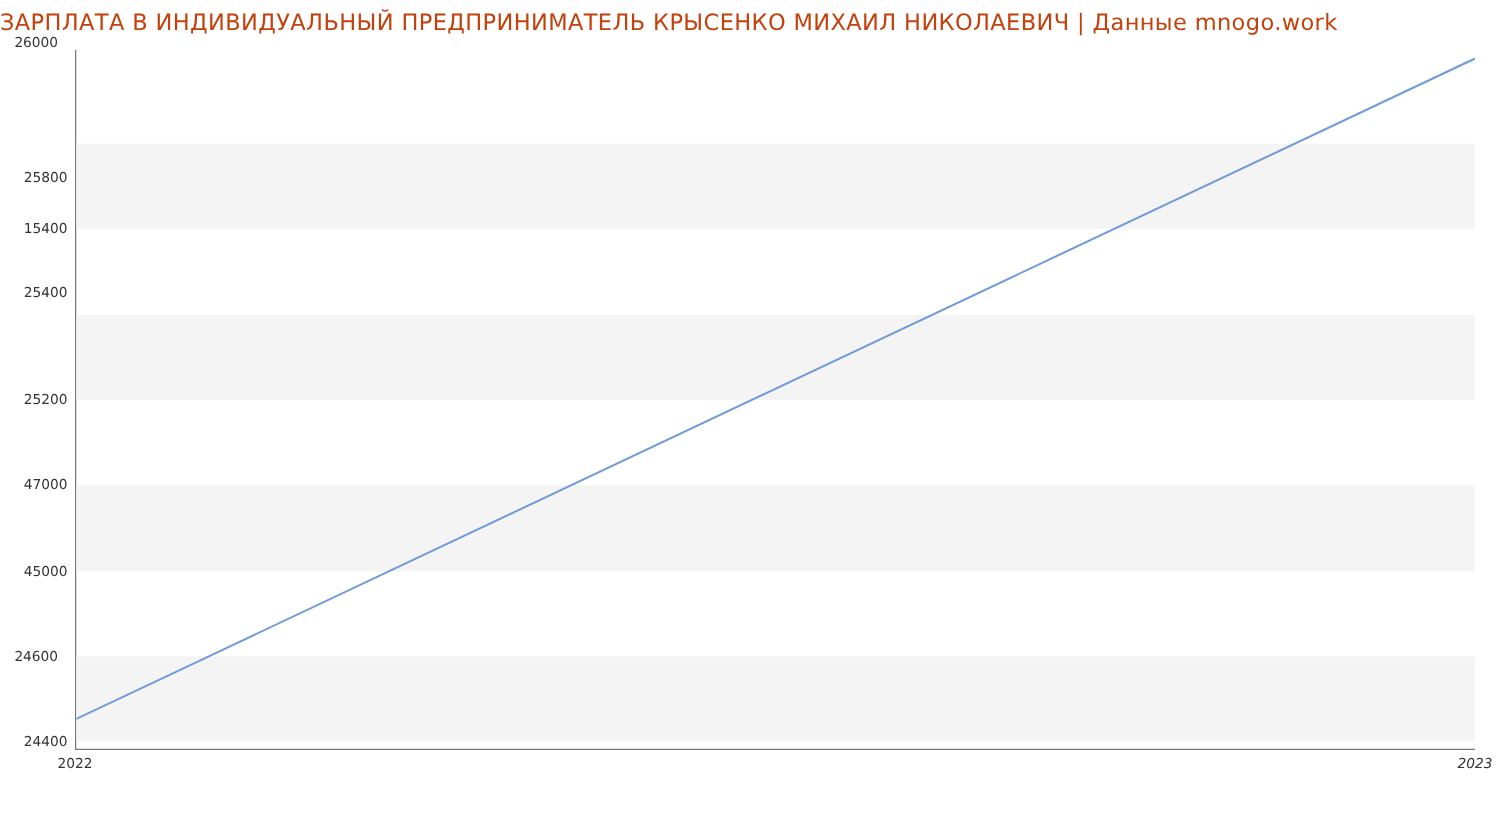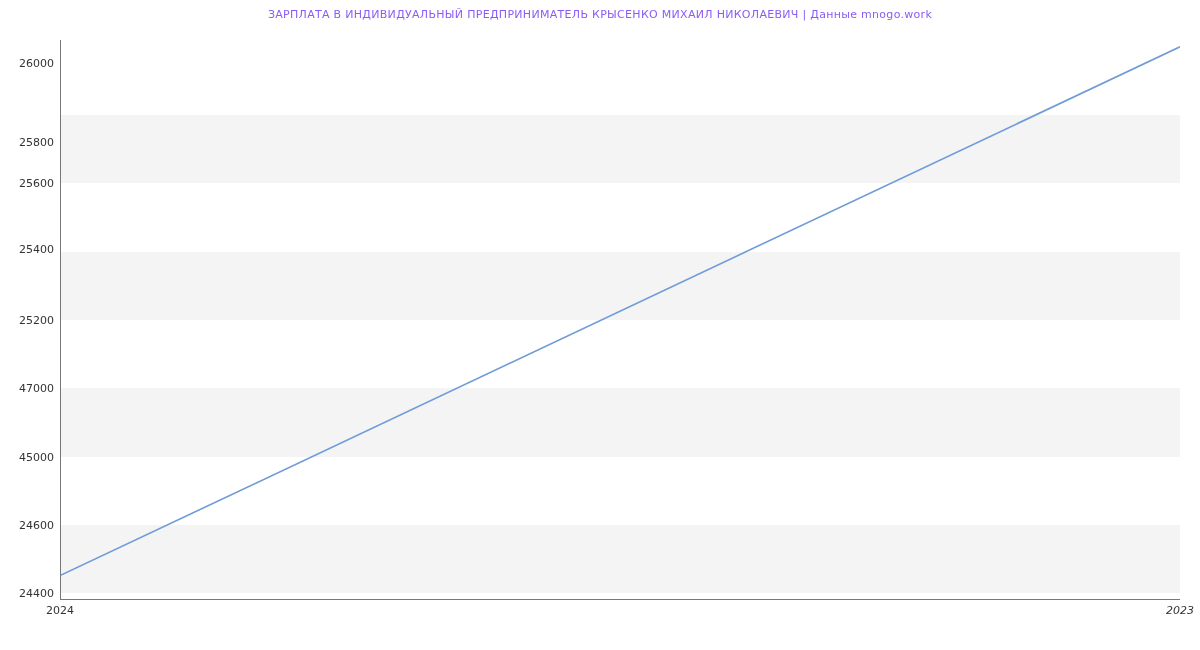--- a/index.html
+++ b/index.html
@@ -14,24 +14,23 @@
   .chart-wrap {
     position: relative;
     width: 1200px;
     height: 650px;
   }
   .title {
     position: absolute;
     top: 8px;
     left: 0;
     right: 0;
-    text-align: center;
-    font-size: 11px;
+    font-size: 18px;
     letter-spacing: 0.3px;
-    color: #8b5cf6;
+    color: #c2410c;
   }
   .plot {
     position: absolute;
     left: 60px;
     top: 40px;
     width: 1120px;
     height: 560px;
     border-left: 1px solid #777;
     border-bottom: 1px solid #777;
     box-sizing: border-box;
@@ -69,32 +68,32 @@
 </style>
 </head>
 <body>
 
 <div class="chart-wrap">
 
   <div class="title">ЗАРПЛАТА В ИНДИВИДУАЛЬНЫЙ ПРЕДПРИНИМАТЕЛЬ КРЫСЕНКО МИХАИЛ НИКОЛАЕВИЧ | Данные mnogo.work</div>
 
   <div id="yticks">
       <div class="ytick-label" style="top: 593.171px; text-align: right;">24400</div>
-      <div class="ytick-label" style="top: 524.878px;">24600</div>
+      <div class="ytick-label" style="top: 524.878px; text-align: center;">24600</div>
       <div class="ytick-label" style="top: 456.585px;">45000</div>
       <div class="ytick-label" style="top: 388.293px;">47000</div>
       <div class="ytick-label" style="top: 320px;">25200</div>
-      <div class="ytick-label" style="top: 249px;">25400</div>
-      <div class="ytick-label" style="top: 183.415px;">25600</div>
+      <div class="ytick-label" style="top: 234px;">25400</div>
+      <div class="ytick-label" style="top: 183.415px;">15400</div>
       <div class="ytick-label" style="top: 115.122px; margin-top: 27px;">25800</div>
-      <div class="ytick-label" style="top: 63px;">26000</div>
+      <div class="ytick-label" style="top: 34px; text-align: center;">26000</div>
     </div>
 
   <div id="xticks">
-      <div class="xtick-label" style="left: 60px;">2024</div>
+      <div class="xtick-label" style="left: 60px;">2022</div>
       <div class="xtick-label" style="left: 1180px; font-style: italic;">2023</div>
     </div>
 
   <div class="plot">
     <div id="bands">
         <div class="band" style="top: 484.878px; height: 68.2927px;"></div>
         <div class="band" style="top: 348.293px; height: 68.2927px;"></div>
         <div class="band" style="top: 211.707px; height: 68.2927px;"></div>
         <div class="band" style="top: 75.122px; height: 68.2927px;"></div>
       </div>

